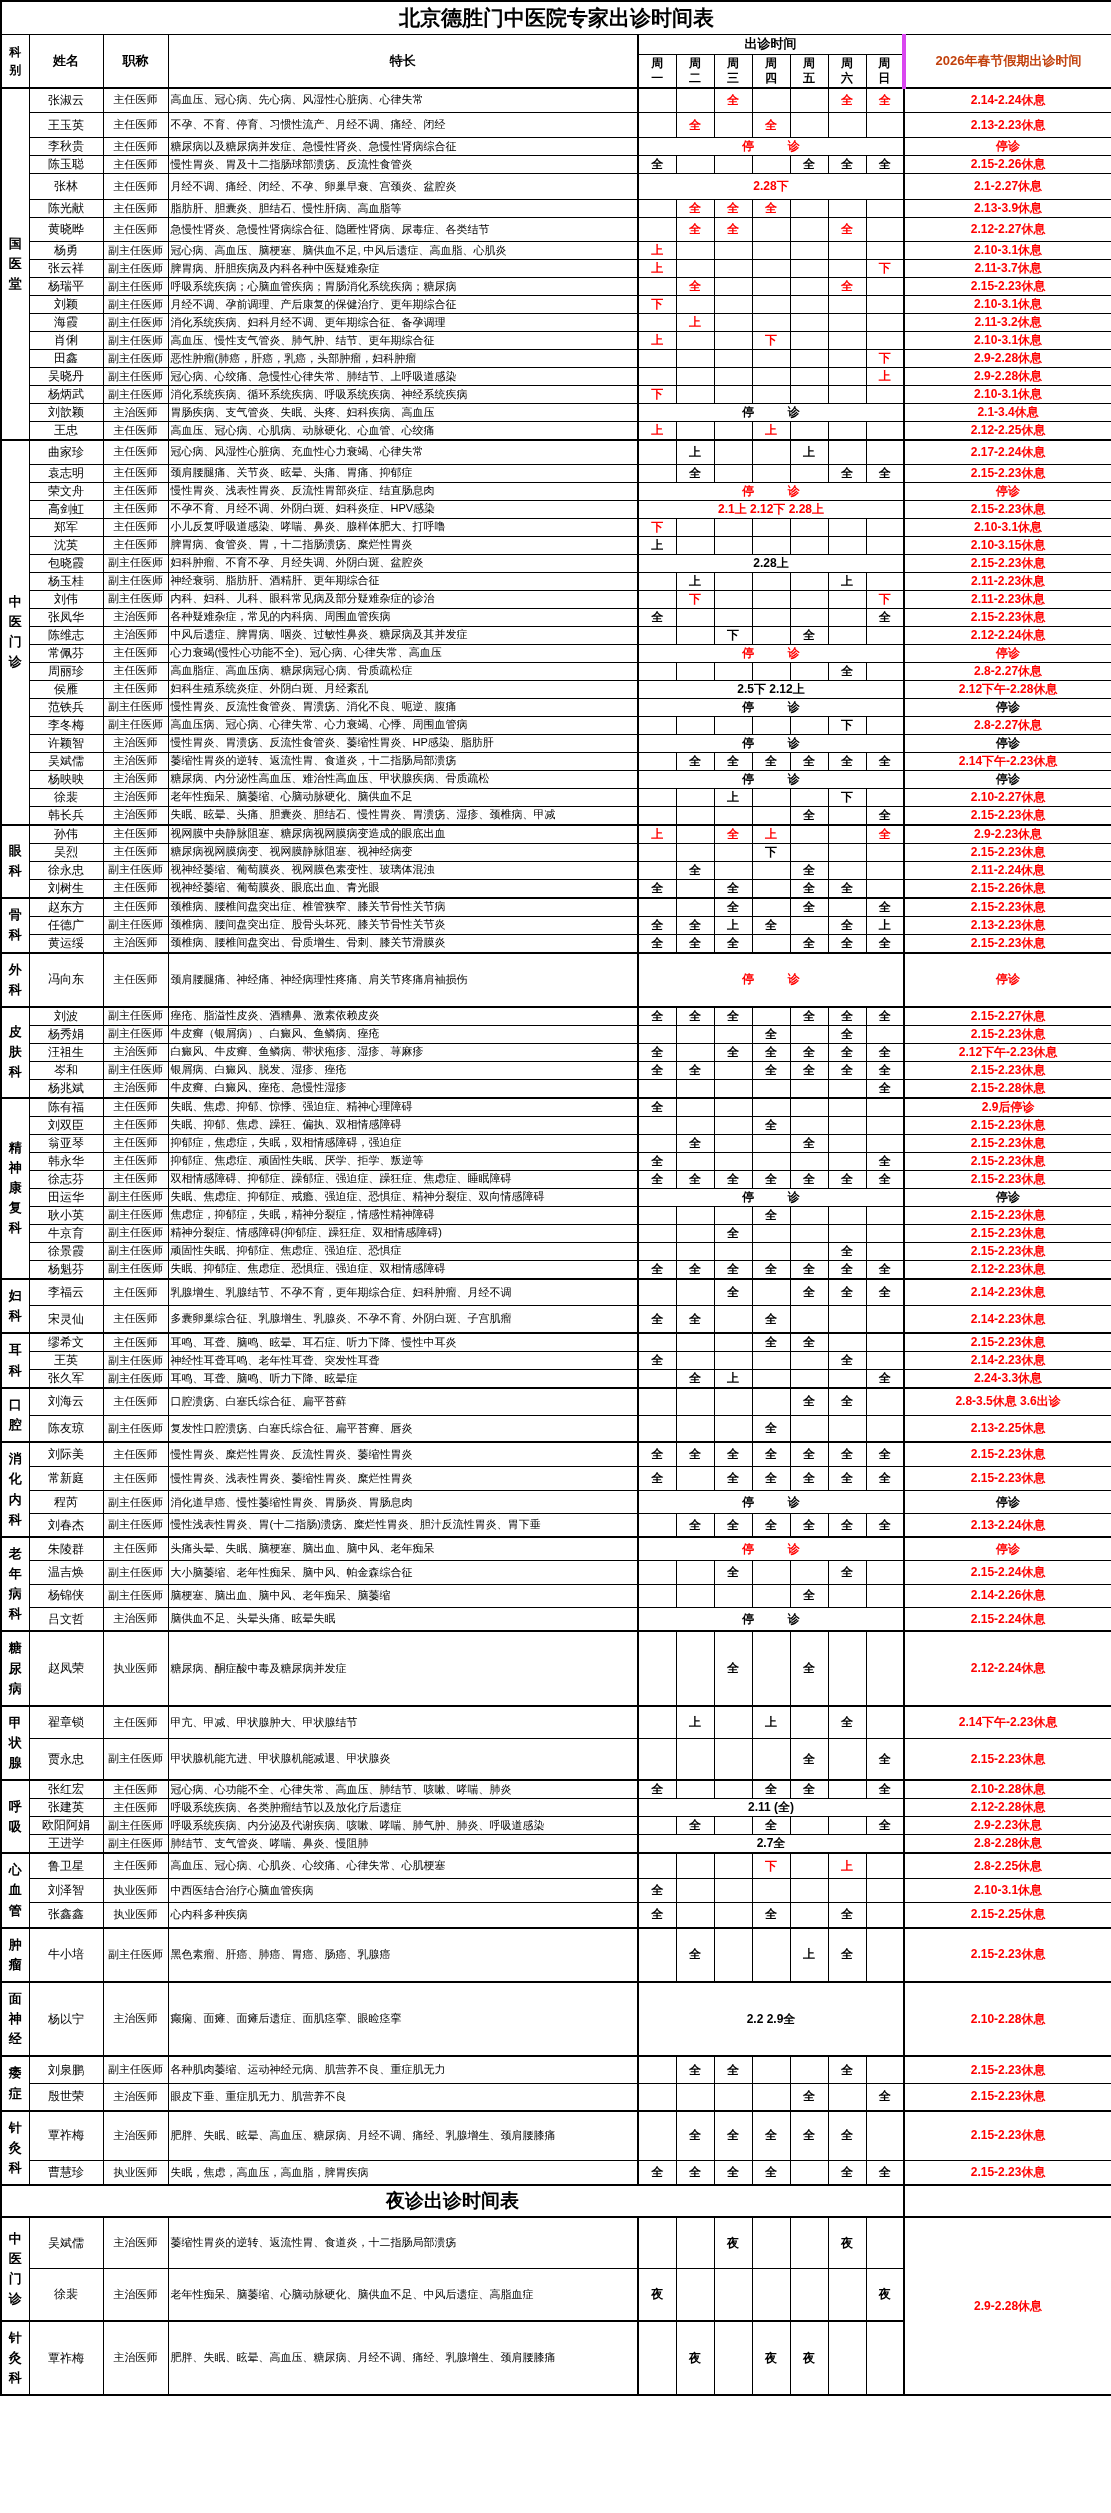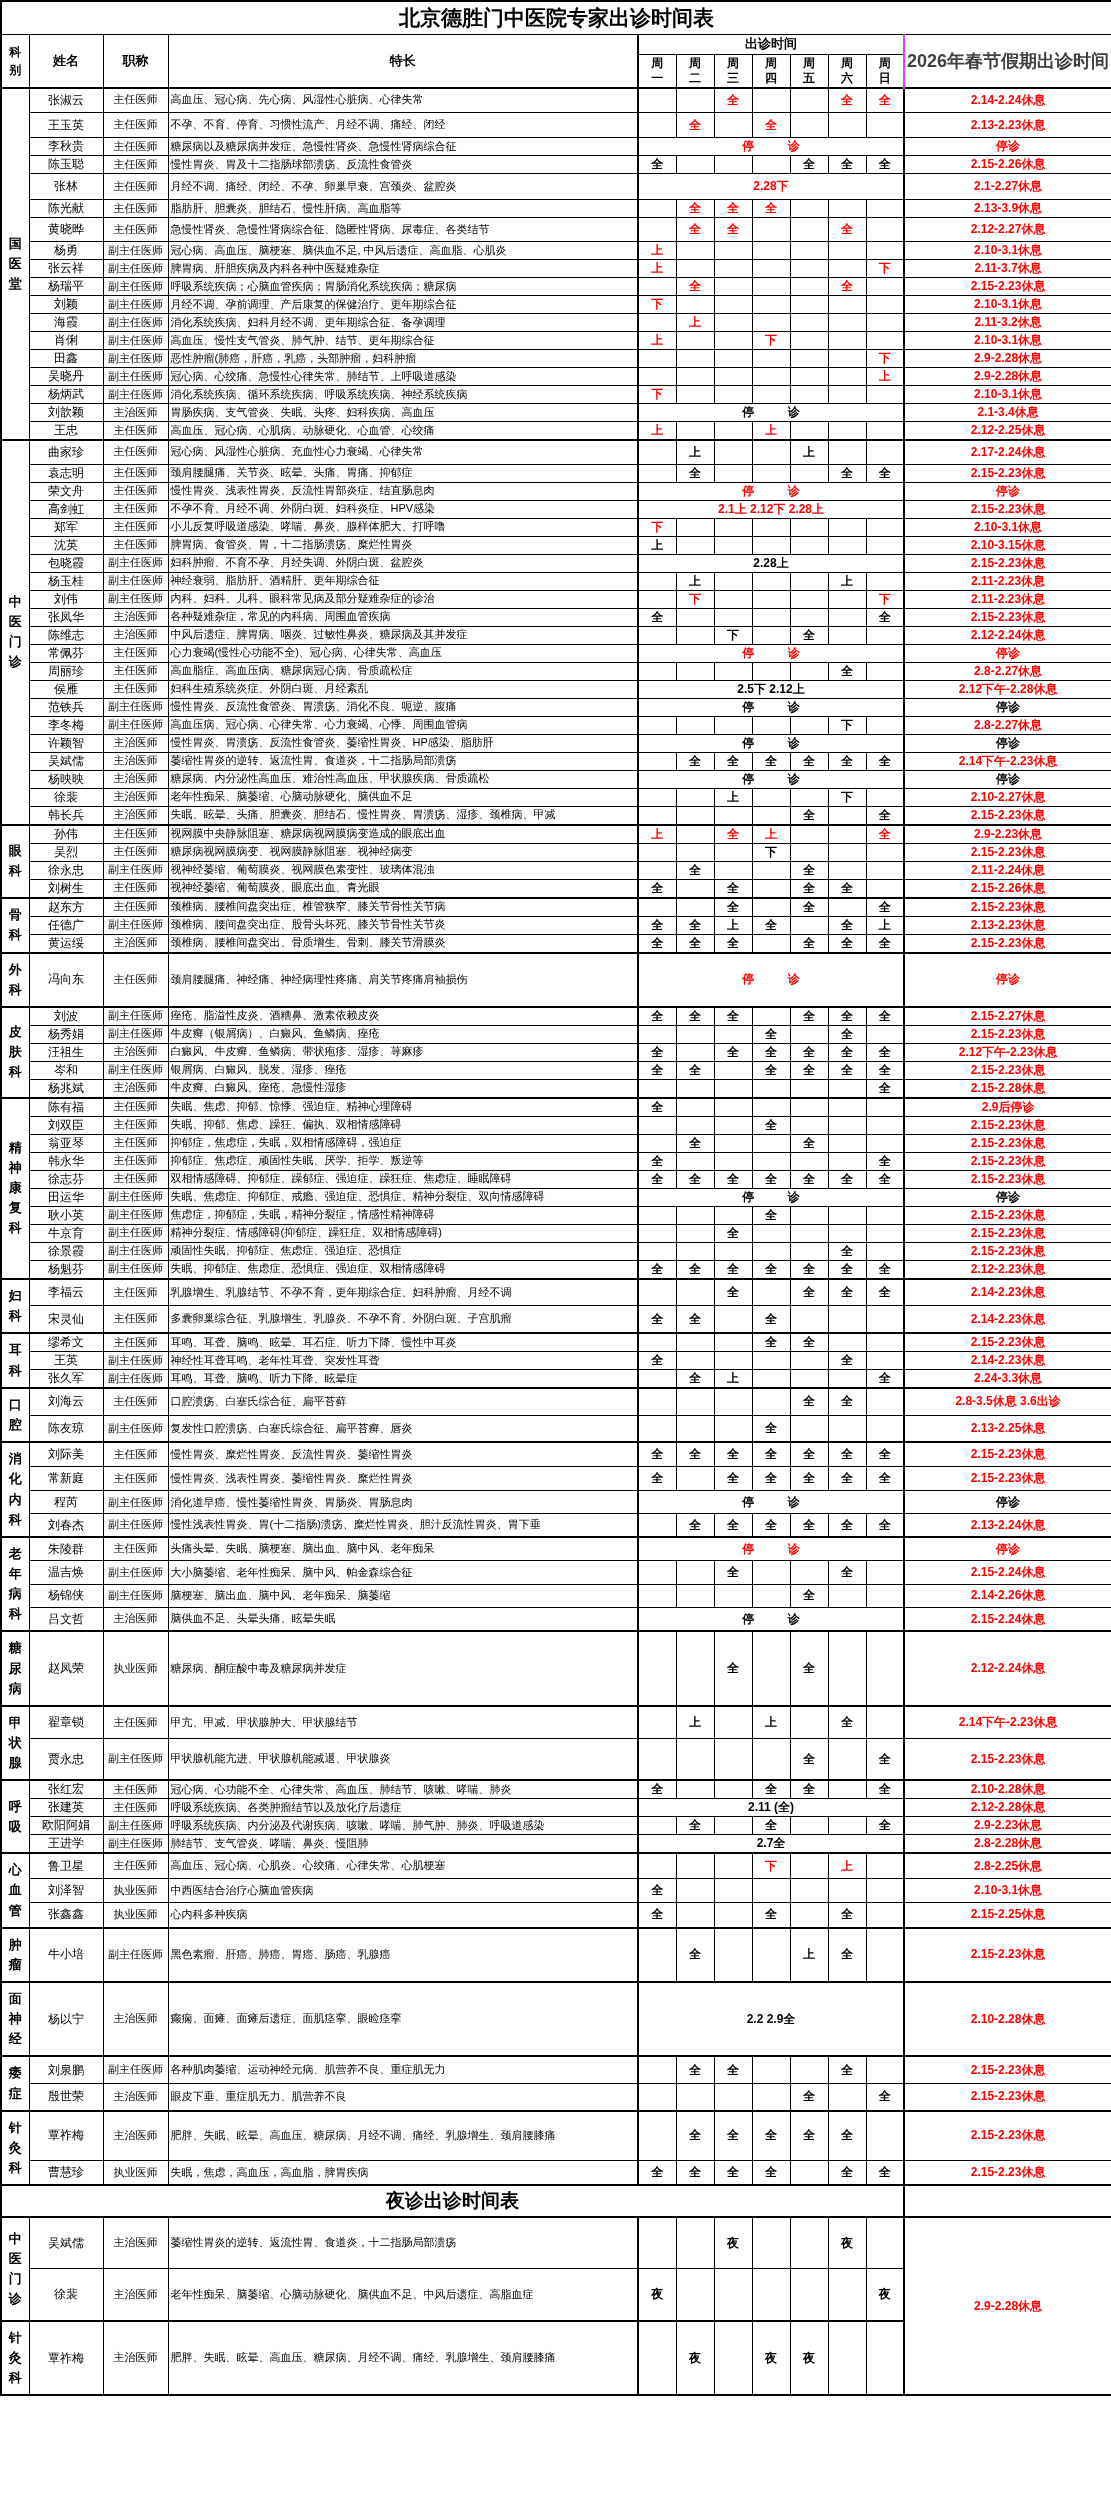--- a/index.html
+++ b/index.html
@@ -10,21 +10,21 @@
   td,th { border:1px solid #000; padding:1px 2px; font-size:11px;
     line-height:1.25; overflow:hidden; vertical-align:middle; }
   .title-cell { font-size:21px; font-weight:bold; text-align:center;
     padding:3px 0; }
   th { font-weight:bold; text-align:center; }
   .hdr-dept { font-size:12px; word-break:break-all; line-height:1.5; }
   .hdr { font-size:13px; }
   .hdr-sched { font-size:13px; }
   .hdr-day { font-size:12px; padding:1px 11px; }
   .day-row th { border-bottom:2px solid #000; }
-  .hdr-holiday { color:#404040; font-size:18px; border-left:2px solid #d946ef; }
+  .hdr-holiday { color:#c2410c; font-size:13px; border-left:4px solid #d946ef; }
   .dept { text-align:center; font-weight:bold; font-size:13px;
     word-break:break-all; line-height:1.55; padding:6px 1px; }
   .name { text-align:center; font-size:12px; word-break:break-all; }
   .jobtitle { text-align:center; font-size:11px; }
   .spec { text-align:left; font-size:11px; }
   .mark { text-align:center; font-weight:bold; font-size:12px;
     word-break:break-all; }
   .first-day { border-left:2px solid #000; }
   .red { color:#f00; }
   .holiday { color:#f00; font-weight:bold; text-align:center; font-size:12px;

